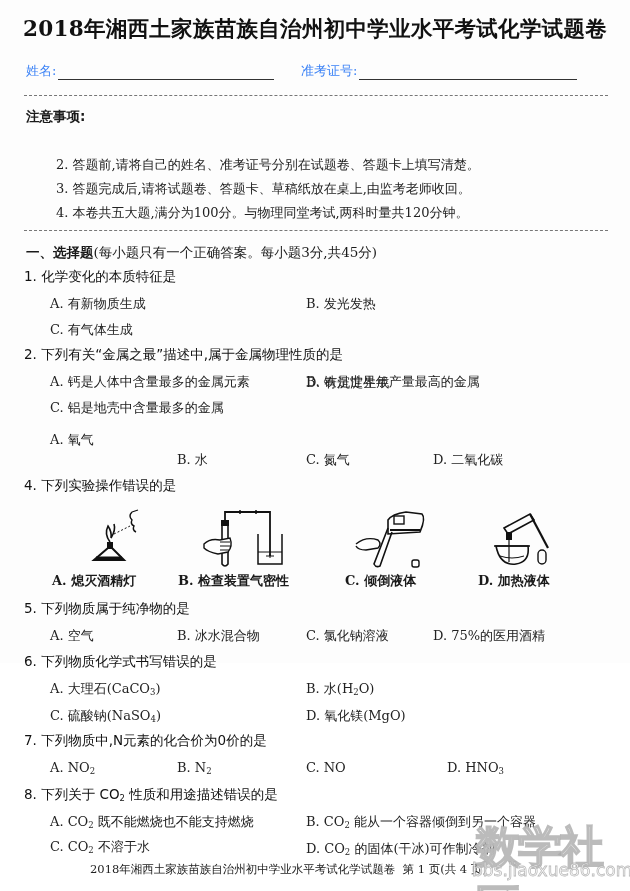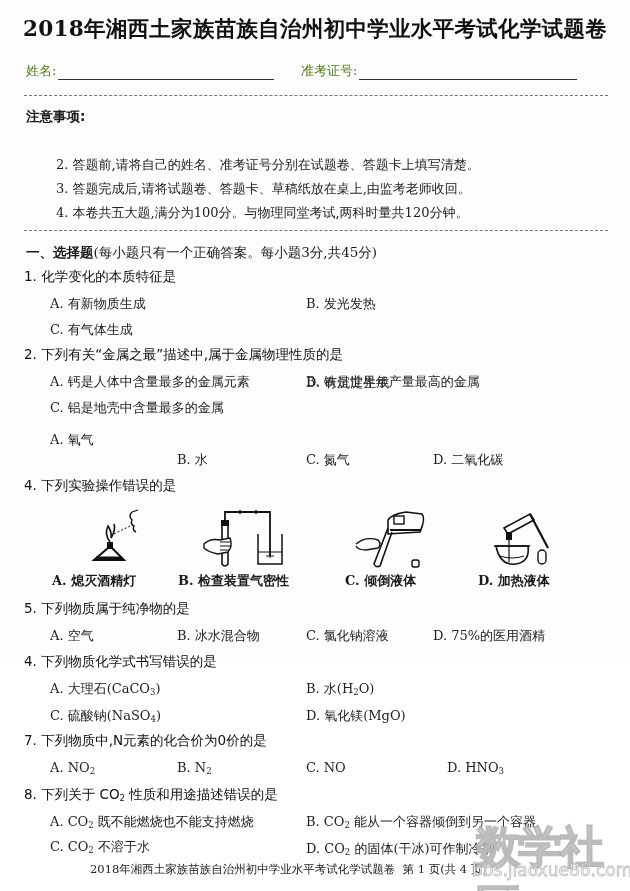--- a/index.html
+++ b/index.html
@@ -10,21 +10,21 @@
     color: #1a1a1a;
   }
   .page { position: absolute; left: 0; top: 0; width: 630px; height: 663px; background: #fdfdfd; }
   .title {
     position: absolute; left: 0; top: 14px; width: 630px; text-align: center;
     font-family: "DejaVu Serif", serif; font-weight: bold; font-size: 21.5px; letter-spacing: 0.3px;
     color: #111;
   }
   .fields { position: absolute; top: 62px; left: 26px; width: 580px; height: 20px; font-size: 13px; }
   .field { position: absolute; top: 0; display: flex; align-items: flex-end; }
-  .field .lbl { color: #4d7c0f; }
+  .field .lbl { color: #3b82f6; }
   .field .line { border-bottom: 1px solid #333; height: 15px; margin-left: 2px; }
   .dash { position: absolute; left: 24px; width: 584px; border-top: 1px dashed #777; height: 0; }
   .notes { position: absolute; left: 26px; top: 108px; width: 580px; }
   .notes .head { font-family: "DejaVu Sans", sans-serif; font-weight: bold; font-size: 13.5px; }
   .notes .item { position: absolute; left: 30px; font-size: 13px; white-space: nowrap; color: #222; }
   .section-head { position: absolute; left: 26px; top: 244px; font-size: 13.5px; white-space: nowrap; }
   .section-head b { font-family: "DejaVu Sans", sans-serif; font-weight: bold; }
   .q { position: absolute; left: 24px; font-family: "DejaVu Sans", sans-serif; font-size: 13.5px; white-space: nowrap; color: #111; }
   .opt { position: absolute; font-size: 13px; white-space: nowrap; color: #222; }
   .opt sub { font-size: 8.5px; vertical-align: -2px; }
@@ -146,21 +146,21 @@
     </svg>
   </div>
   <div class="fig-cap" style="left:478px;">D. 加热液体</div>
 
   <div class="q" style="top:600px;">5. 下列物质属于纯净物的是</div>
   <div class="opt" style="left:50px; top:627px;">A. 空气</div>
   <div class="opt" style="left:177px; top:627px;">B. 冰水混合物</div>
   <div class="opt" style="left:306px; top:627px;">C. 氯化钠溶液</div>
   <div class="opt" style="left:433px; top:627px;">D. 75%的医用酒精</div>
 
-  <div class="q" style="top:653px;">4. 下列物质化学式书写错误的是</div>
+  <div class="q" style="top:653px;">6. 下列物质化学式书写错误的是</div>
   <div class="opt" style="left:50px; top:680px;"><span>A. 大理石(CaCO</span><sub>3</sub><span>)</span></div>
   <div class="opt" style="left:306px; top:680px;"><span>B. 水(H</span><sub>2</sub><span>O)</span></div>
   <div class="opt" style="left:50px; top:707px;"><span>C. 硫酸钠(NaSO</span><sub>4</sub><span>)</span></div>
   <div class="opt" style="left:306px; top:707px;"><span>D. 氧化镁(MgO)</span><sub></sub><span></span></div>
 
   <div class="q" style="top:732px;">7. 下列物质中,N元素的化合价为0价的是</div>
   <div class="opt" style="left:50px; top:760px;"><span>A. NO</span><sub>2</sub></div>
   <div class="opt" style="left:177px; top:760px;"><span>B. N</span><sub>2</sub></div>
   <div class="opt" style="left:306px; top:760px;"><span>C. NO</span></div>
   <div class="opt" style="left:447px; top:760px;"><span>D. HNO</span><sub>3</sub></div>

